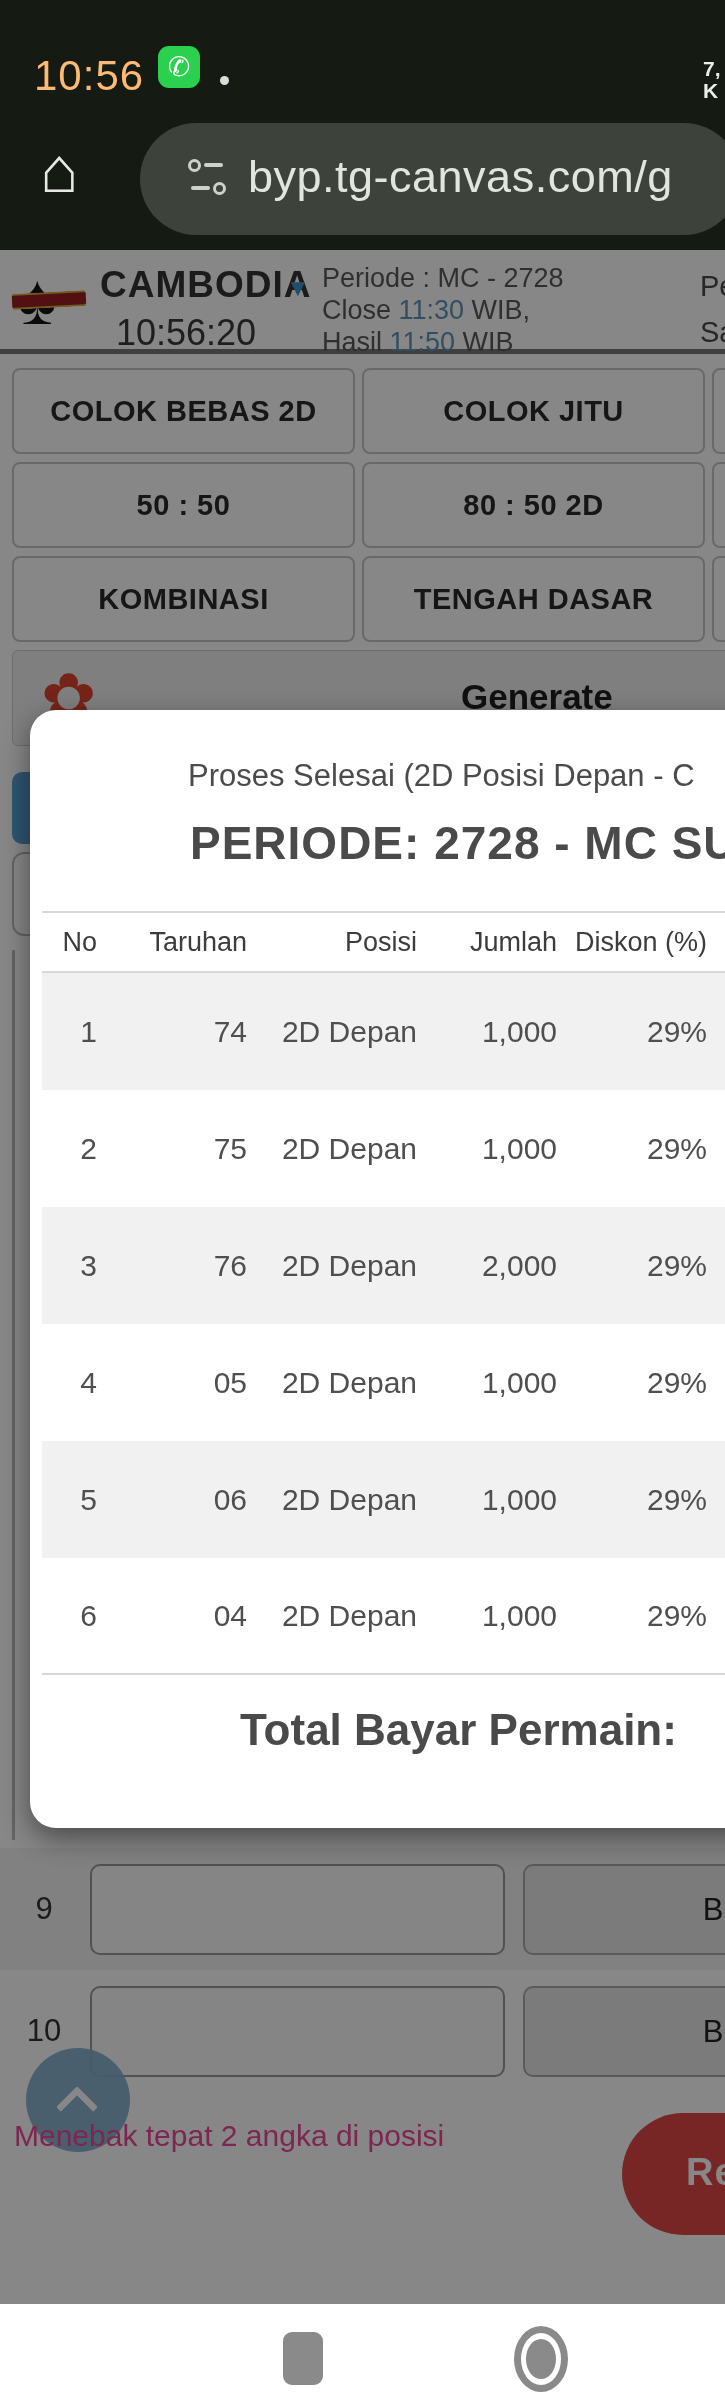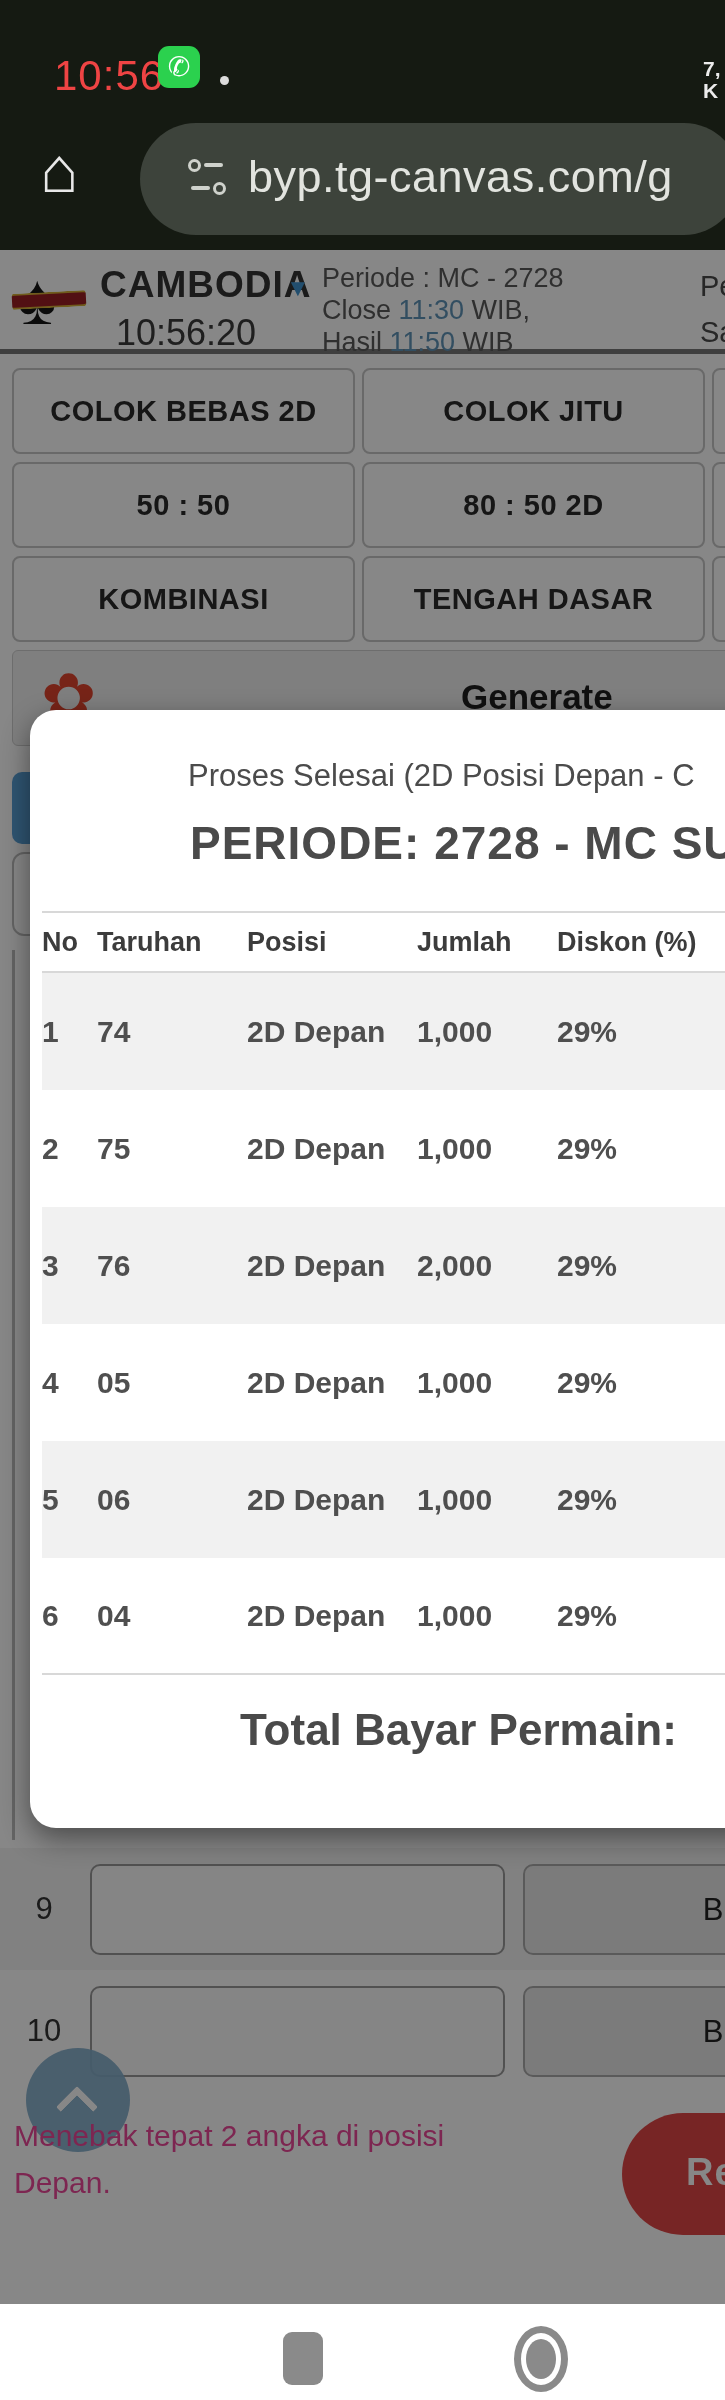--- a/index.html
+++ b/index.html
@@ -2,21 +2,21 @@
 <html><head>
 <meta charset="utf-8">
 <style>
   html,body{margin:0;padding:0;background:#000;}
   .screen{position:relative;width:725px;height:2400px;overflow:hidden;background:#fff;
     font-family:"Liberation Sans","DejaVu Sans",sans-serif;}
   .screen *{box-sizing:border-box;}
 
   
   .chrome{position:absolute;left:0;top:0;width:725px;height:250px;background:#151a12;z-index:10;}
-  .st-time{position:absolute;left:34px;top:52px;font-size:42px;color:#ef4444;letter-spacing:1px;margin-left:20px;}
+  .st-time{position:absolute;left:34px;top:52px;font-size:42px;color:#fdba74;letter-spacing:1px;}
   .wa{position:absolute;left:158px;top:46px;width:42px;height:42px;border-radius:11px;background:#2bd14e;
       display:flex;align-items:center;justify-content:center;}
   .wa span{color:#fff;font-size:27px;line-height:1;}
   .notifdot{position:absolute;left:220px;top:76px;width:9px;height:9px;border-radius:50%;background:#dcdcdc;}
   .netspeed{position:absolute;left:703px;top:58px;color:#ececec;font-size:21px;font-weight:bold;line-height:22px;}
   .home-icon{position:absolute;left:40px;top:138px;font-size:64px;color:#e8e8e8;line-height:1;}
   .pill{position:absolute;left:140px;top:123px;width:600px;height:112px;border-radius:56px;background:#3d433b;}
   .site-icon{position:absolute;left:48px;top:34px;width:46px;height:44px;}
   .site-icon .row{display:flex;align-items:center;height:16px;margin-bottom:7px;}
   .site-icon .dot{width:13px;height:13px;border:3.5px solid #cfd2cc;border-radius:50%;display:inline-block;}
@@ -81,21 +81,21 @@
      z-index:30;box-shadow:0 10px 28px rgba(0,0,0,0.45);}
   .m-title{position:absolute;left:158px;top:48px;font-size:31px;color:#4b4b4b;white-space:nowrap;}
   .m-periode{position:absolute;left:160px;top:106px;font-size:46px;font-weight:bold;color:#4a4a4a;
      white-space:nowrap;letter-spacing:1px;}
   .m-table{position:absolute;left:12px;top:201px;width:840px;}
   .trow{display:grid;grid-template-columns:55px 150px 170px 140px 150px 175px;align-items:center;}
   .thead{height:62px;border-top:2px solid #d8d8d8;border-bottom:2px solid #d8d8d8;
      font-size:27px;color:#3c3c3c;}
   .tdata{height:117px;font-size:30px;color:#4f4f4f;}
   .tdata.odd{background:#f1f1f1;}
-  .trow span{text-align:left;font-weight:bold;}
+  .trow span{text-align:right;}
   .m-table .endline{border-bottom:2px solid #d8d8d8;}
   .m-total{position:absolute;left:210px;top:995px;font-size:44px;font-weight:bold;color:#4a4a4a;white-space:nowrap;}
 
   
   .navbar{position:absolute;left:0;top:2304px;width:725px;height:96px;background:#fff;z-index:40;}
   .navsq{position:absolute;left:283px;top:28px;width:40px;height:53px;border-radius:9px;background:#8a8a8a;}
   .navhome{position:absolute;left:514px;top:22px;width:54px;height:66px;border:7px solid #8a8a8a;border-radius:50%;}
   .navhome .inner{position:absolute;left:5px;top:6px;width:30px;height:40px;border-radius:50%;background:#8a8a8a;}
 </style>
 </head>
@@ -178,21 +178,20 @@
       <span class="no">10</span>
       <input value="" style="">
       <div class="betbtn">B</div>
     </div>
 
     <div class="scrolltop">
       <div class="chev"></div>
     </div>
     <div class="hint">
       <div>Menebak tepat 2 angka di posisi</div>
-      <div>Depan.</div>
     </div>
     <div class="resetbtn">
       <span>Res</span>
     </div>
   </div>
 
   <div class="overlay"></div>
 
   <div class="modal">
     <div class="m-title">Proses Selesai (2D Posisi Depan - C</div>

